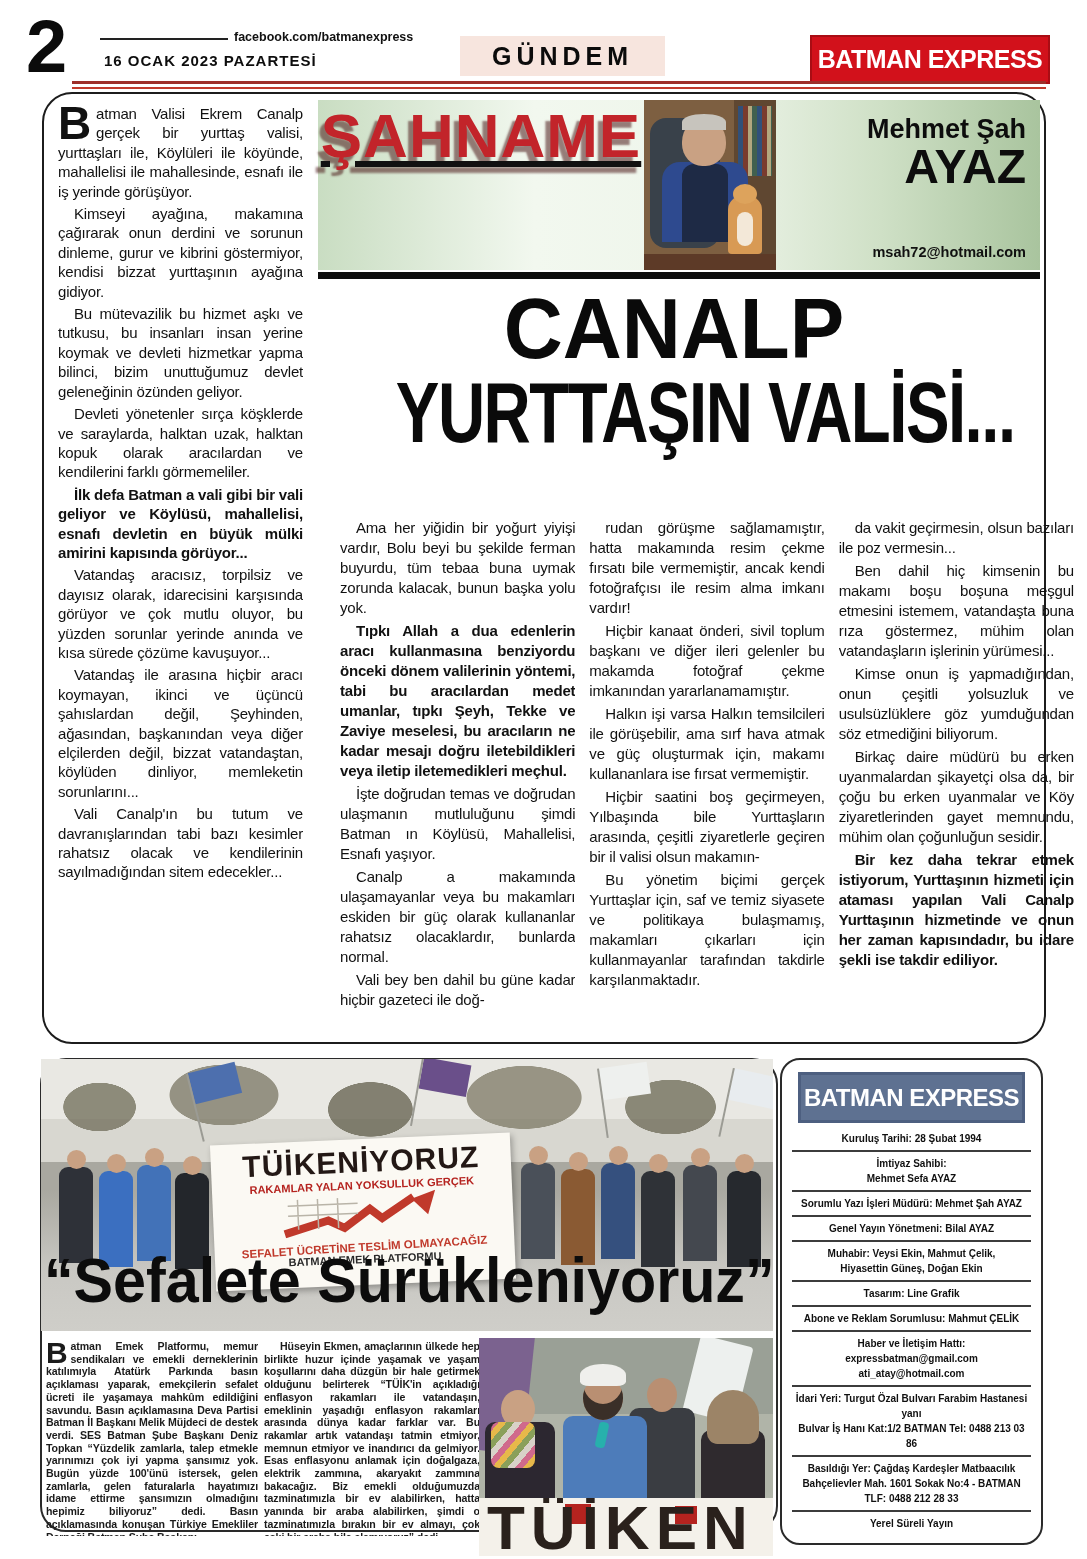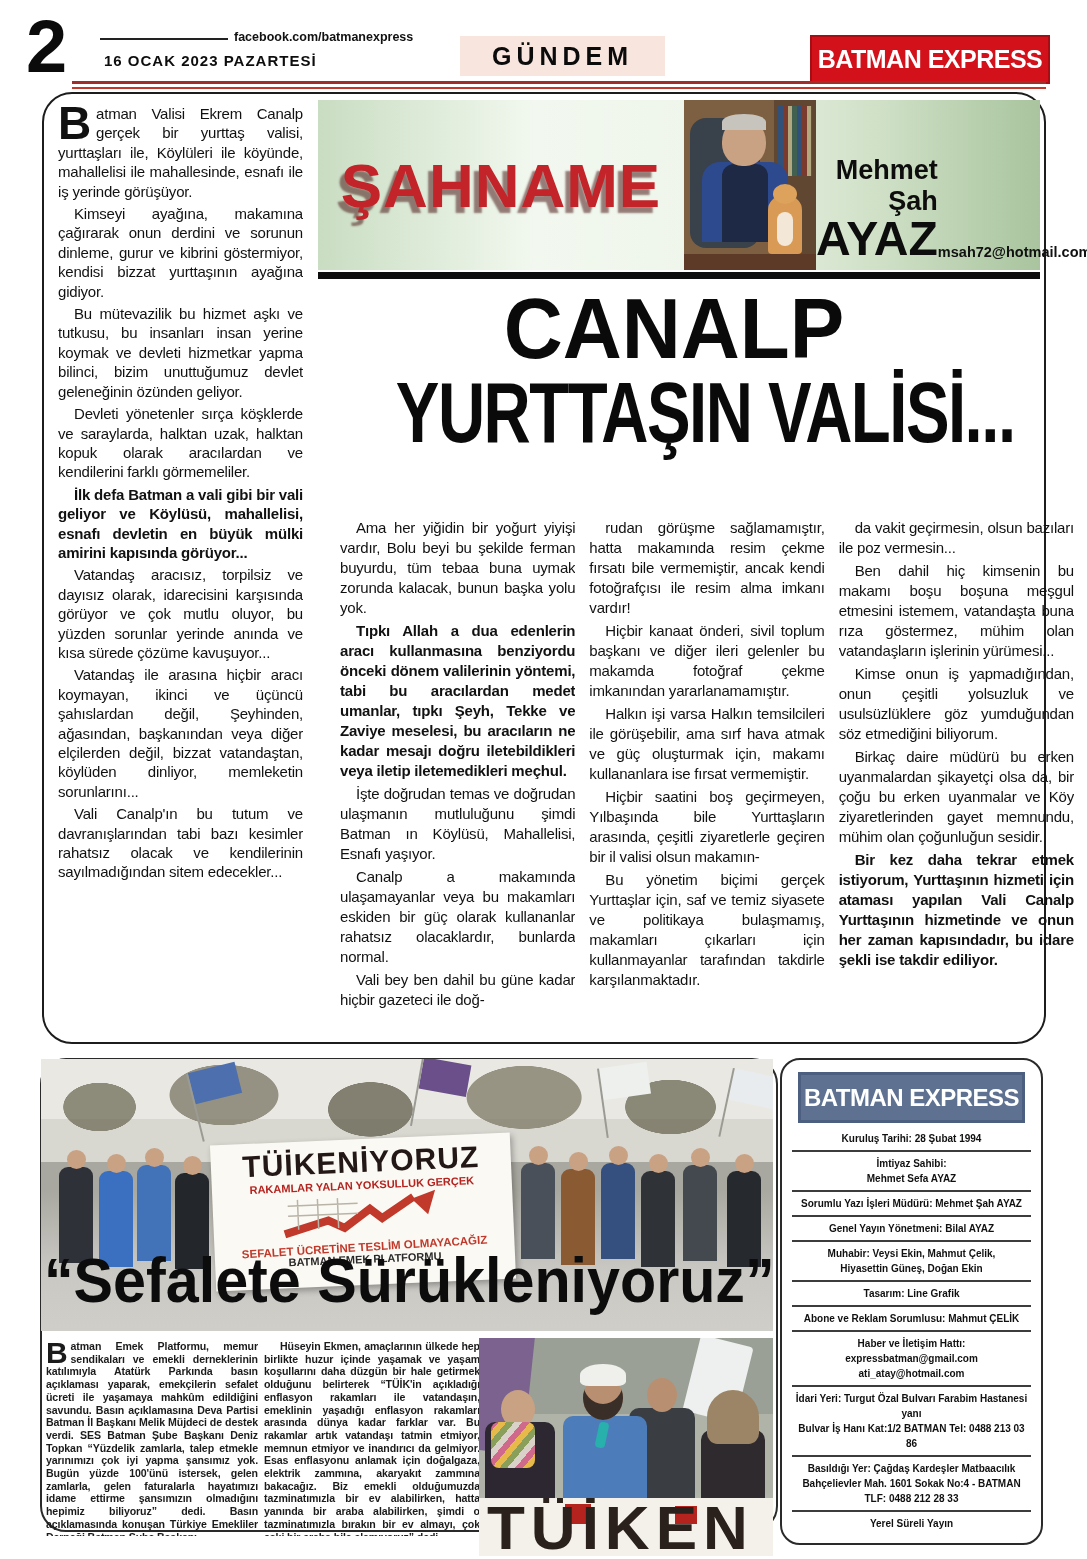--- a/index.html
+++ b/index.html
@@ -26,24 +26,24 @@
   .left-col{position:absolute;left:14px;top:10px;width:245px;height:928px;overflow:hidden;
             font-size:15px;line-height:19.4px;letter-spacing:-0.2px;}
   .para{text-align:justify;text-indent:16px;margin:0 0 3px 0;}
   .para.bold{font-weight:700;}
   .para.nodent{text-indent:0;}
   .dropcap{float:left;font-size:46px;line-height:36px;font-weight:700;padding:1px 5px 0 0;}
 
   
   .sah-banner{position:absolute;left:274px;top:6px;width:722px;height:170px;display:flex;
               background:linear-gradient(90deg,#c9ddc2 0%,#f2f8ef 30%,#eef5ea 55%,#cfe0c6 78%,#a9c49e 100%);}
-  .sah-title{flex:1;display:flex;align-items:center;justify-content:center;}
+  .sah-title{flex:1;display:flex;align-items:flex-start;justify-content:center;text-decoration:underline;}
   .sah-title span{font-size:62px;font-weight:900;letter-spacing:1px;color:#c2242a;
                   text-shadow:-5px 6px 2px rgba(74,24,24,0.55);}
-  .author-block{width:224px;display:flex;flex-direction:row;align-items:flex-end;justify-content:space-between;
+  .author-block{width:264px;display:flex;flex-direction:column;align-items:flex-end;justify-content:space-between;
                 padding:14px 14px 10px 0;box-sizing:border-box;}
   .author-name1{font-size:27px;font-weight:700;color:#0d0d0d;}
   .author-name2{font-size:48px;font-weight:900;line-height:0.9;color:#0d0d0d;}
   .author-email{font-size:14.5px;font-weight:700;color:#111;}
 
   
   .author-photo{position:relative;width:132px;height:170px;overflow:hidden;background:#7d5f41;flex:none;}
   .ap-shelf{position:absolute;right:0;top:0;width:42px;height:100%;background:#5f4731;}
   .ap-books{position:absolute;right:4px;top:6px;width:34px;height:70px;
             background:repeating-linear-gradient(90deg,#31507a 0 5px,#7a3b2e 5px 10px,#b3a77f 10px 14px,#41604f 14px 19px);}

